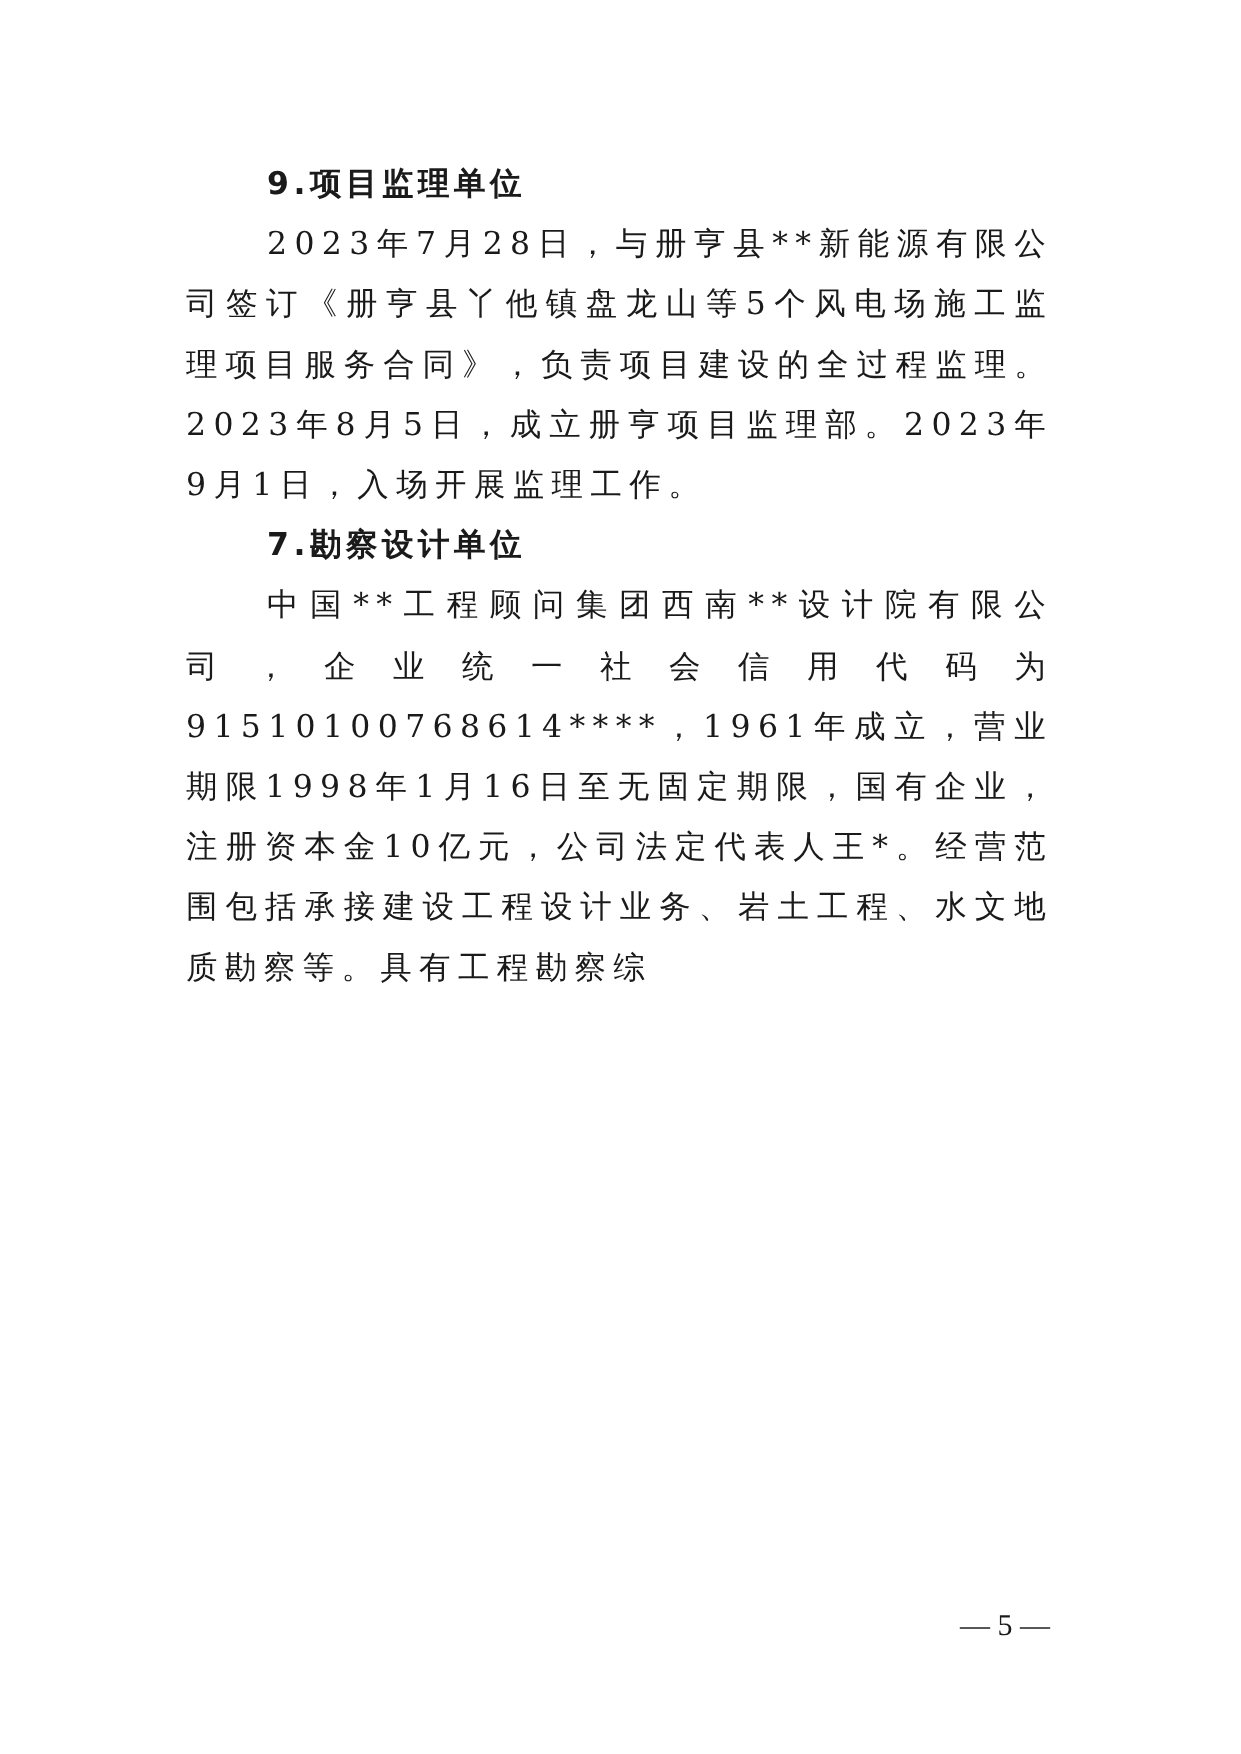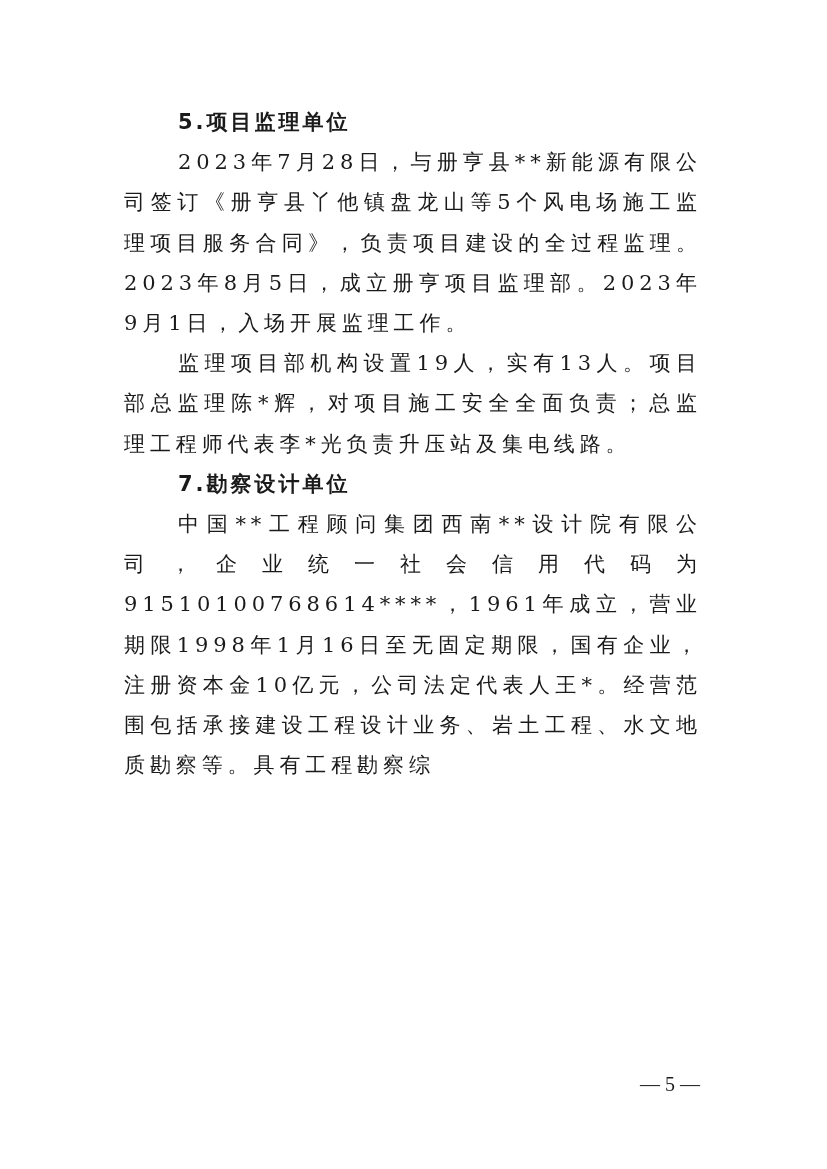--- a/index.html
+++ b/index.html
@@ -15,20 +15,19 @@
   .heading { font-weight: bold; text-indent: 54px; font-family: "DejaVu Sans", "Liberation Sans", sans-serif; letter-spacing: 3px; }
   .footer {
     position: absolute; left: 640px; top: 1073px;
     font-family: "Liberation Serif", serif; font-size: 20px; color: #1a1a1a;
   }
 </style>
 </head>
 <body>
 
 <div class="page">
-  <p class="heading">5.项目监理单位</p>
+  <p class="heading">9.项目监理单位</p>
   <p class="indent">2023年7月28日，与册亨县**新能源有限公司签订《册亨县丫他镇盘龙山等5个风电场施工监理项目服务合同》，负责项目建设的全过程监理。2023年8月5日，成立册亨项目监理部。2023年9月1日，入场开展监理工作。</p>
-  <p class="indent">监理项目部机构设置19人，实有13人。项目部总监理陈*辉，对项目施工安全全面负责；总监理工程师代表李*光负责升压站及集电线路。</p>
   <p class="heading">7.勘察设计单位</p>
   <p class="indent">中国**工程顾问集团西南**设计院有限公司，企业统一社会信用代码为91510100768614****，1961年成立，营业期限1998年1月16日至无固定期限，国有企业，注册资本金10亿元，公司法定代表人王*。经营范围包括承接建设工程设计业务、岩土工程、水文地质勘察等。具有工程勘察综</p>
 </div>
 
 <div class="footer">— 5 —</div>
 
 </body></html>

